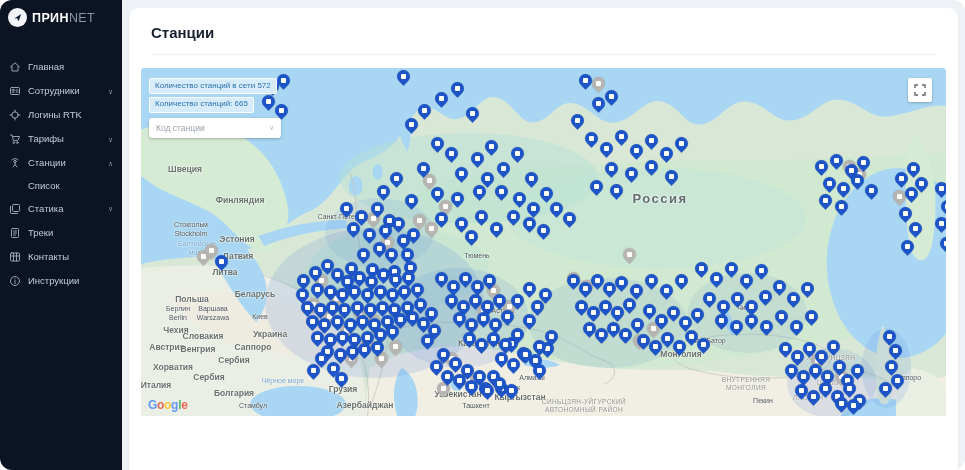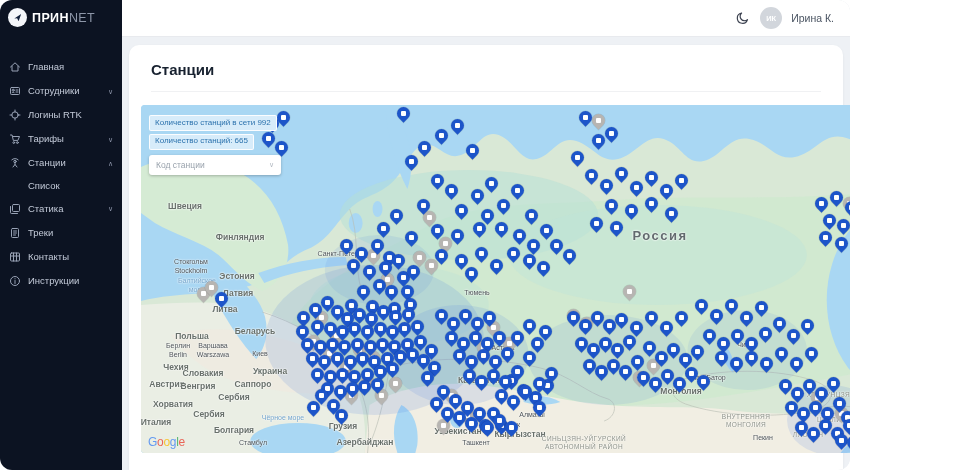--- a/index.html
+++ b/index.html
@@ -1,17 +1,17 @@
 <!DOCTYPE html>
 <html><head>
 <meta charset="utf-8">
 <style>
   html,body{margin:0;padding:0;background:#fff;}
   body{width:965px;height:470px;font-family:"Liberation Sans",sans-serif;overflow:hidden;}
-  .app{width:850px;height:470px;display:flex;border-radius:12px;overflow:hidden;background:#eef1f5;}
+  .app{width:965px;height:470px;display:flex;border-radius:12px;overflow:hidden;background:#eef1f5;}
 
   
   .sidebar{width:122px;flex-shrink:0;background:#0c1322;color:#c3cad8;display:flex;flex-direction:column;}
   .logo{display:flex;align-items:center;gap:5px;padding:8px 8px 6px 8px;}
   .logo-icon{width:19px;height:19px;border-radius:50%;background:#f4f6fa;display:flex;align-items:center;justify-content:center;flex-shrink:0;}
   .brand{font-size:12.5px;font-weight:bold;color:#ffffff;letter-spacing:.4px;white-space:nowrap;}
   .brand .net{color:#8d96a8;font-weight:400;}
   .nav{margin-top:22px;}
   .nav-item{display:flex;align-items:center;gap:7px;padding:6px 9px;font-size:9.5px;color:#c3cad8;cursor:pointer;line-height:1;}
   .nav-item .nicon{width:12px;height:12px;display:flex;align-items:center;justify-content:center;flex-shrink:0;}
@@ -42,21 +42,21 @@
   .lbl.water{font-size:7px;color:#74a5cc;}
   .lbl.region{font-size:6.5px;color:#8d9289;letter-spacing:.4px;}
   .pin{position:absolute;width:13px;height:13px;border-radius:50% 50% 50% 0;transform:rotate(-45deg);box-shadow:0 0 0 .5px rgba(0,0,0,.12);cursor:pointer;}
   .pin::after{content:"";position:absolute;left:4px;top:4px;width:5px;height:5px;border-radius:1px;background:#fff;transform:rotate(45deg);}
   .overlay{position:absolute;left:8px;top:10px;display:flex;flex-direction:column;gap:3px;z-index:30;}
   .chip{background:#d7ecfa;border:1px solid rgba(255,255,255,.9);color:#2b72ad;font-size:8px;padding:2.5px 5px;border-radius:2px;width:max-content;line-height:1.1;}
   .mapselect{width:118px;background:#fff;border-radius:3px;box-shadow:0 1px 3px rgba(0,0,0,.25);color:#9aa3ad;font-size:8.5px;padding:5px 7px;display:flex;align-items:center;justify-content:space-between;cursor:pointer;margin-top:2px;}
   .mapselect .schev{color:#b3bac2;font-size:7px;}
   .fsbtn{position:absolute;right:14px;top:10px;width:24px;height:24px;background:#fff;border-radius:2px;box-shadow:0 1px 3px rgba(0,0,0,.25);display:flex;align-items:center;justify-content:center;cursor:pointer;z-index:30;}
   .fsbtn svg{stroke:#666;stroke-width:1.4;fill:none;}
-  .glogo{position:absolute;left:7px;bottom:4px;font-size:12px;font-weight:normal;letter-spacing:-.3px;opacity:.8;z-index:25;}
+  .glogo{position:absolute;left:7px;bottom:4px;font-size:12px;font-weight:bold;letter-spacing:-.3px;opacity:.8;z-index:25;}
 </style>
 </head>
 <body>
 
 <div class="app">
 
   <aside class="sidebar">
     <div class="logo">
       <span class="logo-icon">
         <svg width="11" height="11" viewBox="0 0 12 12">
@@ -151,29 +151,20 @@
               <circle cx="6" cy="6" r="4.5"></circle>
               <path d="M6 5.5v3M6 3.7v.2"></path>
             </svg>
           </span>
           <span class="nlabel">Инструкции</span>
         </div>
       </nav>
   </aside>
 
   <div class="main">
-    <header class="topbar">
-      <span class="moon">
-        <svg width="14" height="14" viewBox="0 0 14 14">
-            <path d="M11.5 8.6A5.2 5.2 0 1 1 5.6 2a4.2 4.2 0 0 0 5.9 6.6Z"></path>
-          </svg>
-      </span>
-      <span class="avatar">ИК</span>
-      <span class="username">Ирина К.</span>
-    </header>
 
     <div class="content">
       <div class="card">
         <div class="page-title">Станции</div>
 
         <div class="map">
           <svg class="terrain" viewBox="0 0 810 348" preserveAspectRatio="none">
             <rect width="810" height="348" fill="#a9d7f3"></rect>
 
             <path d="M0,196 C40,186 80,192 118,178 C138,168 148,152 168,144 C188,136 196,118 210,104 C224,90 236,92 252,78 C266,66 270,44 284,40 C298,36 306,56 322,50 C338,44 344,24 360,30 C376,36 382,58 398,54 C414,50 420,30 438,36 C456,42 462,58 480,54 C498,50 508,28 526,34 C544,40 548,60 566,56 C584,52 592,30 612,34 C632,38 638,56 658,52 C678,48 686,28 706,32 C726,36 734,52 756,48 C778,44 794,36 810,38 L810,348 L0,348 Z" fill="#d9e8d6"></path>
@@ -601,21 +592,21 @@
               <div class="pin" style="background: rgb(29, 85, 201); left: 693.5px; top: 329px;"></div>
               <div class="pin" style="background: rgb(29, 85, 201); left: 705.5px; top: 331px;"></div>
               <div class="pin" style="background: rgb(29, 85, 201); left: 741.5px; top: 262px;"></div>
               <div class="pin" style="background: rgb(29, 85, 201); left: 747.5px; top: 276px;"></div>
               <div class="pin" style="background: rgb(29, 85, 201); left: 743.5px; top: 292px;"></div>
               <div class="pin" style="background: rgb(29, 85, 201); left: 749.5px; top: 306px;"></div>
               <div class="pin" style="background: rgb(29, 85, 201); left: 737.5px; top: 314px;"></div>
             </div>
 
           <div class="overlay">
-            <div class="chip">Количество станций в сети 992</div>
+            <div class="chip">Количество станций в сети 572</div>
             <div class="chip">Количество станций: 665</div>
             <div class="mapselect">
               <span>Код станции</span>
               <span class="schev">∨</span>
             </div>
           </div>
 
           <div class="fsbtn">
             <svg width="12" height="12" viewBox="0 0 12 12">
                 <path d="M1 4V1h3M8 1h3v3M11 8v3H8M4 11H1V8"></path>

